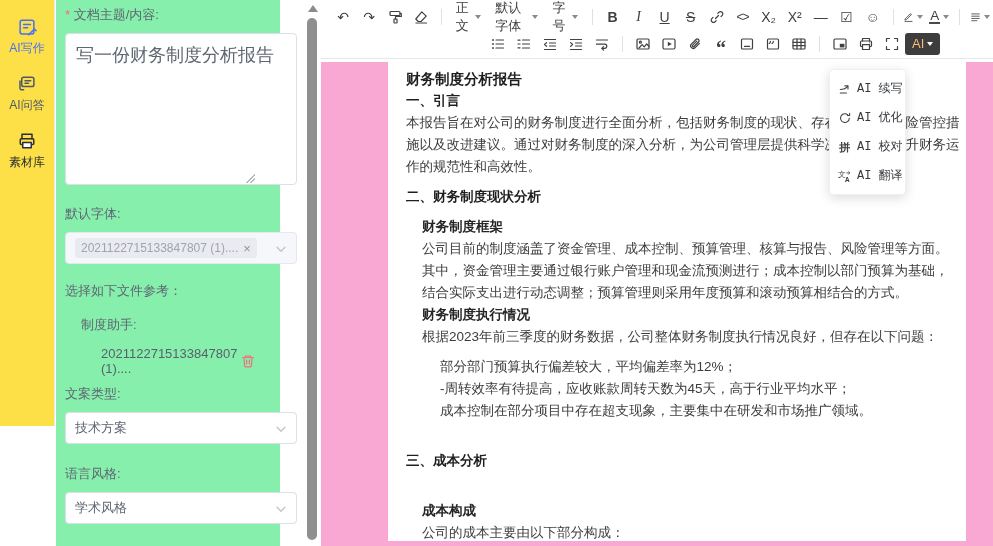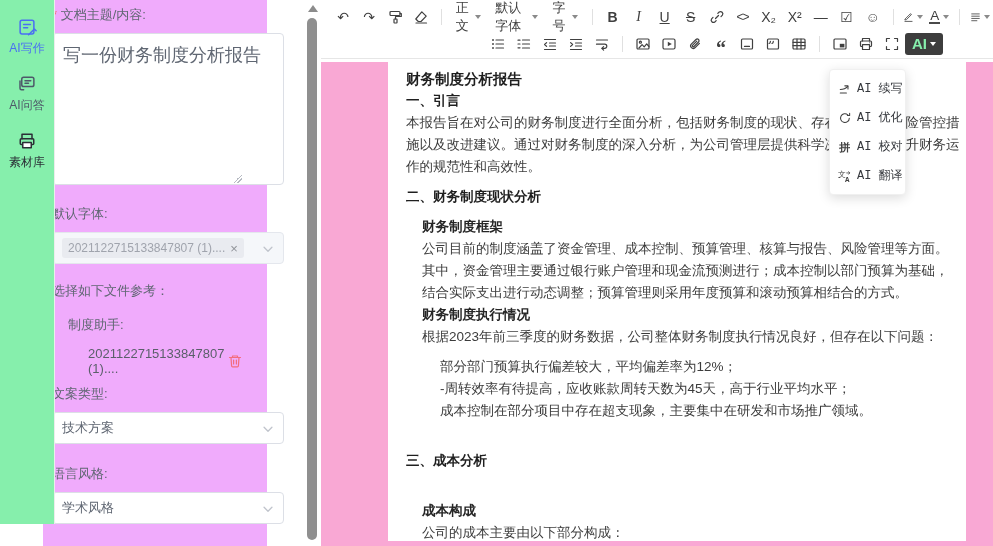--- a/index.html
+++ b/index.html
@@ -4,28 +4,28 @@
 <style>
   * { margin:0; padding:0; box-sizing:border-box; }
   html,body { width:993px; height:546px; }
   body {
     font-family:"Liberation Sans","DejaVu Sans",sans-serif;
     position:relative; overflow:hidden; background:#fff; color:#333;
   }
   svg { display:block; }
 
   
-  .nav-rail { position:absolute; left:0; top:0; width:55px; height:524px; background:#86efac; border-right:1px solid #ececec; z-index:3; }
+  .nav-rail { position:absolute; left:0; top:0; width:55px; height:426px; background:#fde047; border-right:1px solid #ececec; z-index:3; }
   .nav-item { display:flex; flex-direction:column; align-items:center; gap:3px; margin-top:17px; font-size:12px; color:#4e5969; cursor:pointer; }
   .nav-item.active { color:#4a6ff3; }
   .nav-item .nav-ic { width:20px; height:20px; }
   .nav-item:nth-child(3){ color:#2b2f36; }
 
   
-  .form-panel { position:absolute; left:43px; top:0; width:224px; height:546px; background:#f0abfc; z-index:2; }
+  .form-panel { position:absolute; left:56px; top:0; width:224px; height:546px; background:#86efac; z-index:2; }
   .fp-inner { padding:4px 22px 0 9px; }
   .f-label { font-size:13px; color:#5f6672; margin:14px 0 9px; }
   .f-label:first-child { margin-top:2px; }
   .req::before { content:"* "; color:#f56c6c; }
   .topic-wrap { position:relative; }
   textarea.topic {
     width:232px; height:152px; resize:none; border:1px solid #dcdfe6; border-radius:4px;
     padding:8px 10px; font-size:18px; color:#5f6672; line-height:1.5;
     font-family:"Liberation Sans","DejaVu Sans",sans-serif; outline:none; background:#fff;
   }
@@ -57,21 +57,21 @@
   .tb-btn.b .glyph { font-weight:bold; }
   .tb-btn.i .glyph { font-style:italic; font-family:"Liberation Serif","DejaVu Serif",serif; }
   .tb-btn.u .glyph { text-decoration:underline; }
   .tb-btn.s .glyph { text-decoration:line-through; }
   .tb-btn.code .glyph { font-size:12px; letter-spacing:-1px; }
   .tb-btn.quote .glyph { font-family:"Liberation Serif","DejaVu Serif",serif; font-size:20px; font-weight:bold; line-height:0.4; margin-top:9px; }
   .tb-btn.fontcolor .glyph { border-bottom:2.5px solid #4a4a4a; padding:0 1px; font-size:13.5px; }
   .tb-dd { font-size:13px; padding:0 7px; gap:5px; }
   .caret { width:0; height:0; border-left:3.5px solid transparent; border-right:3.5px solid transparent; border-top:4.5px solid #8a8a8a; }
   .tb-divider { width:1px; height:16px; background:#e0e0e0; margin:0 7px; }
-  .tb-ai { background:#3d3d3d; color:#86efac; border-radius:3px; height:22px; padding:0 7px; font-weight:bold; font-size:15px; }
+  .tb-ai { background:#3d3d3d; color:#fdba74; border-radius:3px; height:22px; padding:0 7px; font-weight:normal; font-size:13px; }
   .tb-ai .caret { border-top-color:#fff; }
 
   .content { position:absolute; top:62px; left:0; right:0; bottom:0; background:#f9a8d4; }
   .page { margin-left:67px; margin-right:27px; height:479px; background:#fff; padding:6px 6px 0 18px; overflow:hidden; }
   .doc-line { font-size:13.5px; line-height:22px; color:#3c3c3c; }
   .doc-line.title { font-weight:bold; font-size:14.5px; color:#1f1f1f; }
   .doc-line.h { font-weight:bold; color:#1f1f1f; }
   .doc-line.h2 { font-weight:bold; color:#262626; }
   .ind1 { padding-left:16px; }
   .ind2 { padding-left:34px; }

